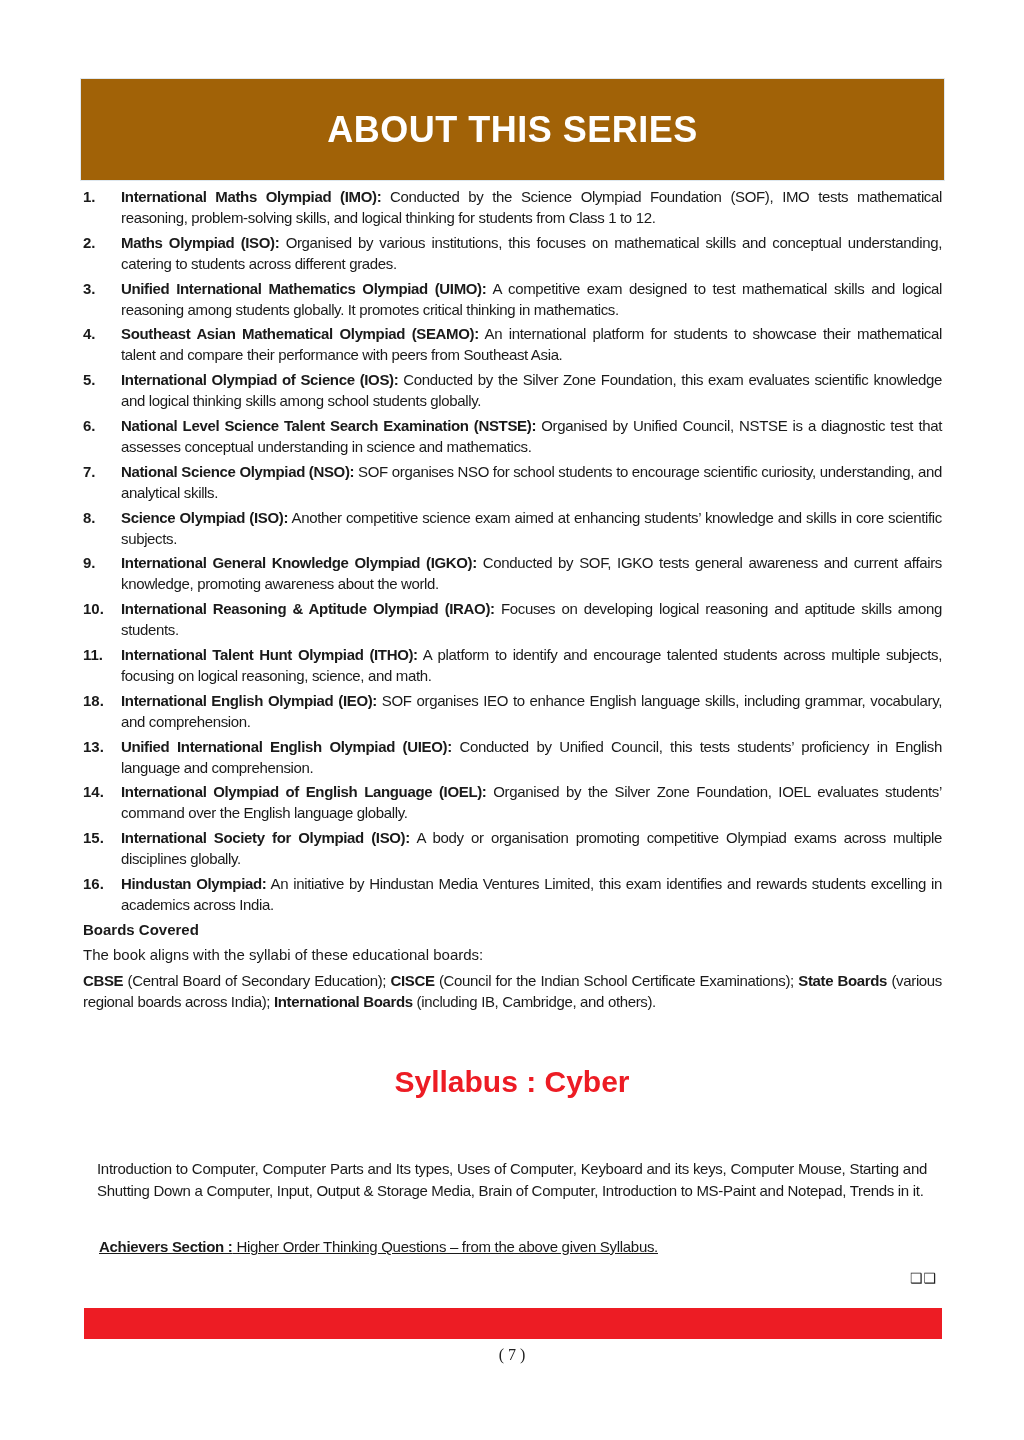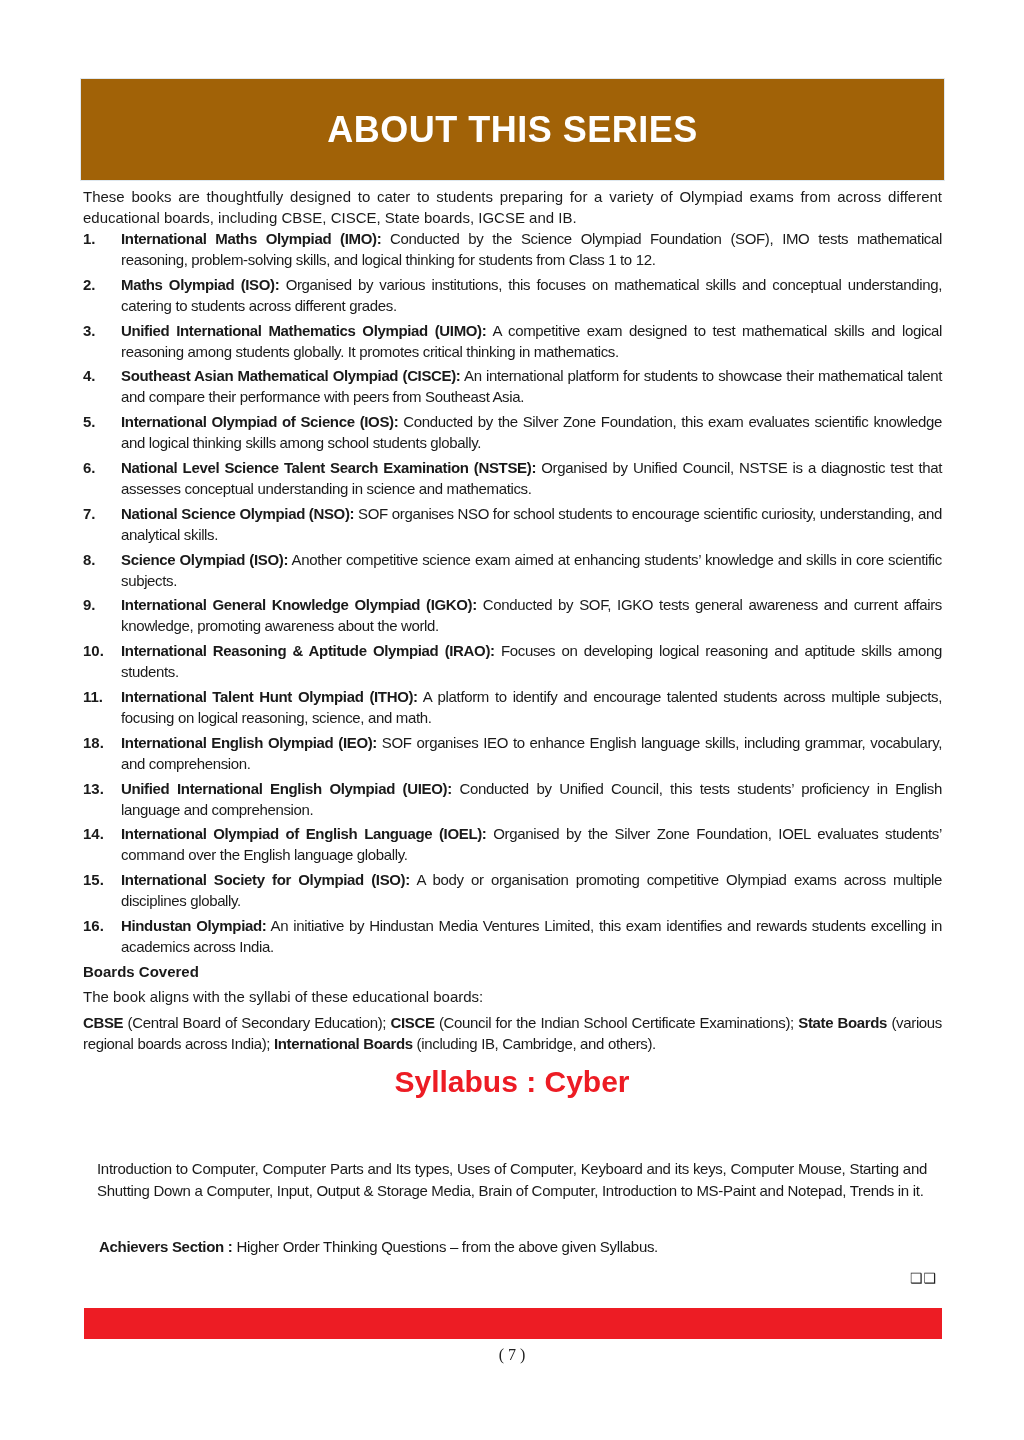--- a/index.html
+++ b/index.html
@@ -26,54 +26,54 @@
       position: absolute; left: 0; width: 1024px; top: 1065px; text-align: center;
       color: #ed1c24; font-weight: bold; font-size: 30px;
     }
     .syllabus-body {
       position: absolute; left: 97px; top: 1158px; width: 830px; font-size: 15px;
       line-height: 22px; text-align: justify; margin: 0; letter-spacing: -0.3px;
     }
     .achievers {
       position: absolute; left: 99px; top: 1236px; font-size: 15px; line-height: 21px; margin: 0;
       letter-spacing: -0.3px;
+      text-decoration: underline;
     }
     .end-marks {
       position: absolute; left: 910px; top: 1270px; font-size: 14px; color: #222; letter-spacing: 1px;
     }
     .red-band { position: absolute; left: 84px; top: 1308px; width: 858px; height: 31px; background: #ed1c24; }
     .page-num { position: absolute; left: 0; width: 1024px; top: 1346px; text-align: center;
                 font-family: "Liberation Serif", serif; font-size: 16px; color: #222; }
   </style>
 </head>
 <body>
 
 <div class="header-band">
   <div class="header-title">ABOUT THIS SERIES</div>
 </div>
 
 <div class="content">
-  <p class="para">These books are thoughtfully designed to cater to students preparing for a variety of Olympiad exams from across different educational boards, including CBSE, CISCE, State boards, IGCSE and IB.</p>
 
   <ul class="list" id="olympiad-list">
       <li class="item">
         <span class="num">1.</span>
         <span class="itext"><b>International Maths Olympiad (IMO):</b><span> Conducted by the Science Olympiad Foundation (SOF), IMO tests mathematical reasoning, problem-solving skills, and logical thinking for students from Class 1 to 12.</span></span>
       </li>
       <li class="item">
         <span class="num">2.</span>
         <span class="itext"><b>Maths Olympiad (ISO):</b><span> Organised by various institutions, this focuses on mathematical skills and conceptual understanding, catering to students across different grades.</span></span>
       </li>
       <li class="item">
         <span class="num">3.</span>
         <span class="itext"><b>Unified International Mathematics Olympiad (UIMO):</b><span> A competitive exam designed to test mathematical skills and logical reasoning among students globally. It promotes critical thinking in mathematics.</span></span>
       </li>
       <li class="item">
         <span class="num">4.</span>
-        <span class="itext"><b>Southeast Asian Mathematical Olympiad (CISCE):</b><span> An international platform for students to showcase their mathematical talent and compare their performance with peers from Southeast Asia.</span></span>
+        <span class="itext"><b>Southeast Asian Mathematical Olympiad (SEAMO):</b><span> An international platform for students to showcase their mathematical talent and compare their performance with peers from Southeast Asia.</span></span>
       </li>
       <li class="item">
         <span class="num">5.</span>
         <span class="itext"><b>International Olympiad of Science (IOS):</b><span> Conducted by the Silver Zone Foundation, this exam evaluates scientific knowledge and logical thinking skills among school students globally.</span></span>
       </li>
       <li class="item">
         <span class="num">6.</span>
         <span class="itext"><b>National Level Science Talent Search Examination (NSTSE):</b><span> Organised by Unified Council, NSTSE is a diagnostic test that assesses conceptual understanding in science and mathematics.</span></span>
       </li>
       <li class="item">

